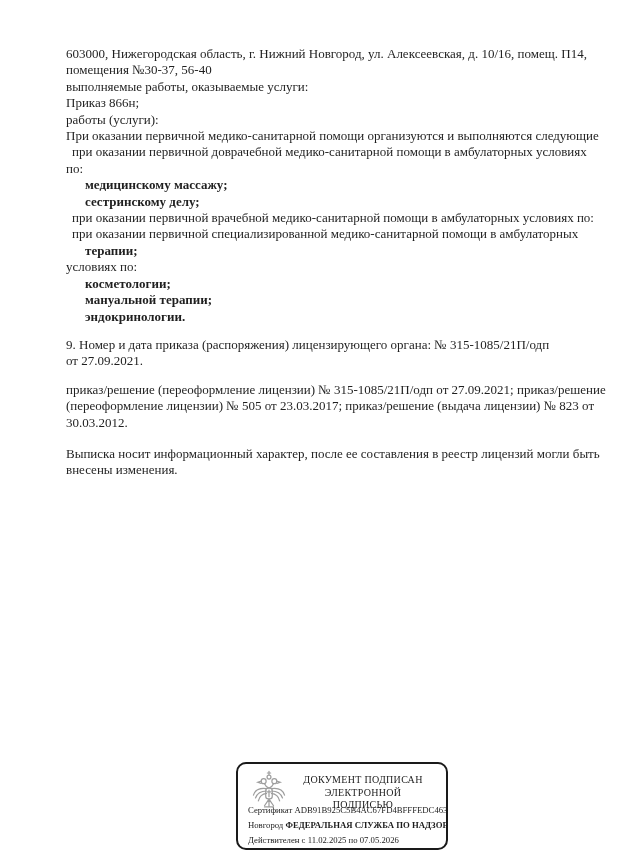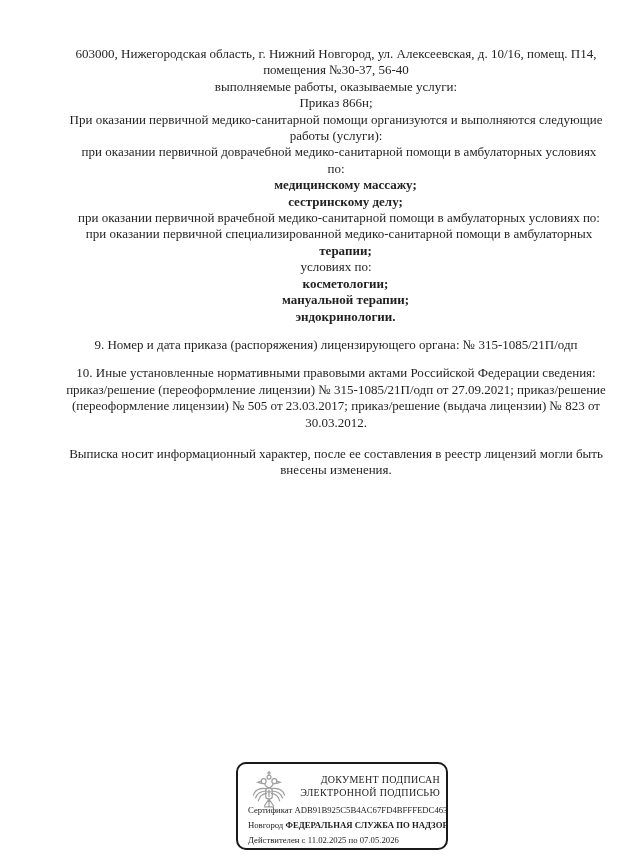--- a/index.html
+++ b/index.html
@@ -17,21 +17,21 @@
     overflow: hidden;
   }
   .content {
     position: absolute;
     left: 66px;
     top: 46px;
     width: 540px;
     font-size: 13px;
     line-height: 16.4px;
   }
-  .line { white-space: nowrap; text-align: center; }
+  .line { white-space: nowrap; }
   .ind1 { padding-left: 6px; }
   .ind2 { padding-left: 19px; font-weight: bold; }
   .spacer-sm { height: 12px; }
   .spacer-md { height: 15px; }
   .stamp {
     position: absolute;
     left: 236px;
     top: 762px;
     width: 208px;
     height: 84px;
@@ -44,23 +44,23 @@
     position: absolute;
     left: 13px;
     top: 5px;
     width: 36px;
     height: 44px;
   }
   .emblem svg { width: 36px; height: 44px; display: block; }
   .stamp-titles {
     position: absolute;
     left: 56px;
-    right: 6px;
+    right: 14px;
     top: 10px;
-    text-align: right;
+    text-align: center;
     font-size: 10px;
     line-height: 12.5px;
     letter-spacing: 0.3px;
     color: #1c1c1c;
   }
   .stamp-info {
     position: absolute;
     left: 10px;
     top: 39px;
     right: 0;
@@ -77,37 +77,37 @@
 </head>
 <body>
 
 <div class="page">
 
   <div class="content">
     <div class="line">603000, Нижегородская область, г. Нижний Новгород, ул. Алексеевская, д. 10/16, помещ. П14,</div>
     <div class="line">помещения №30-37, 56-40</div>
     <div class="line">выполняемые работы, оказываемые услуги:</div>
     <div class="line">Приказ 866н;</div>
+    <div class="line">работы (услуги):</div>
     <div class="line">При оказании первичной медико-санитарной помощи организуются и выполняются следующие</div>
-    <div class="line">работы (услуги):</div>
     <div class="line ind1">при оказании первичной доврачебной медико-санитарной помощи в амбулаторных условиях</div>
     <div class="line">по:</div>
     <div class="line ind2">медицинскому массажу;</div>
     <div class="line ind2">сестринскому делу;</div>
     <div class="line ind1">при оказании первичной врачебной медико-санитарной помощи в амбулаторных условиях по:</div>
     <div class="line ind1">при оказании первичной специализированной медико-санитарной помощи в амбулаторных</div>
     <div class="line ind2">терапии;</div>
     <div class="line">условиях по:</div>
     <div class="line ind2">косметологии;</div>
     <div class="line ind2">мануальной терапии;</div>
     <div class="line ind2">эндокринологии.</div>
     <div class="spacer-sm"></div>
     <div class="line">9. Номер и дата приказа (распоряжения) лицензирующего органа: № 315-1085/21П/одп</div>
+    <div class="line">от 27.09.2021.</div>
     <div class="spacer-sm"></div>
-    <div class="line">10. Иные установленные нормативными правовыми актами Российской Федерации сведения:</div>
     <div class="line">приказ/решение (переоформление лицензии) № 315-1085/21П/одп от 27.09.2021; приказ/решение</div>
     <div class="line">(переоформление лицензии) № 505 от 23.03.2017; приказ/решение (выдача лицензии) № 823 от</div>
     <div class="line">30.03.2012.</div>
     <div class="spacer-md"></div>
     <div class="line">Выписка носит информационный характер, после ее составления в реестр лицензий могли быть</div>
     <div class="line">внесены изменения.</div>
   </div>
 
   <div class="stamp">
     <span class="emblem">

